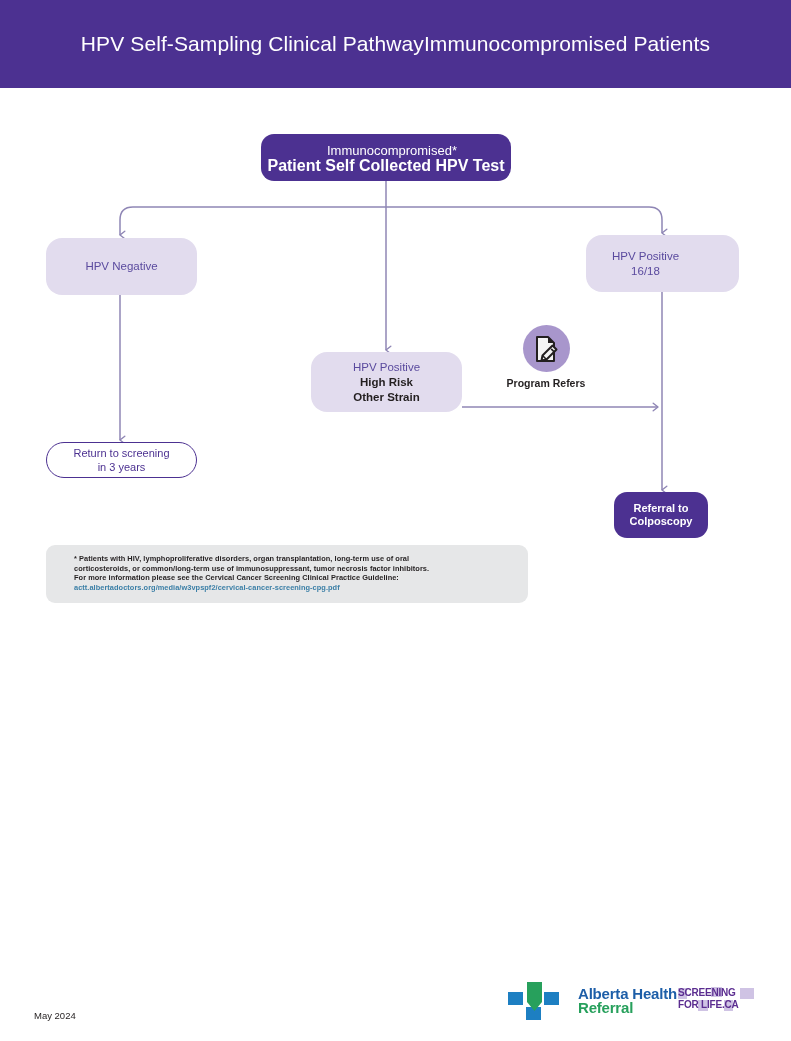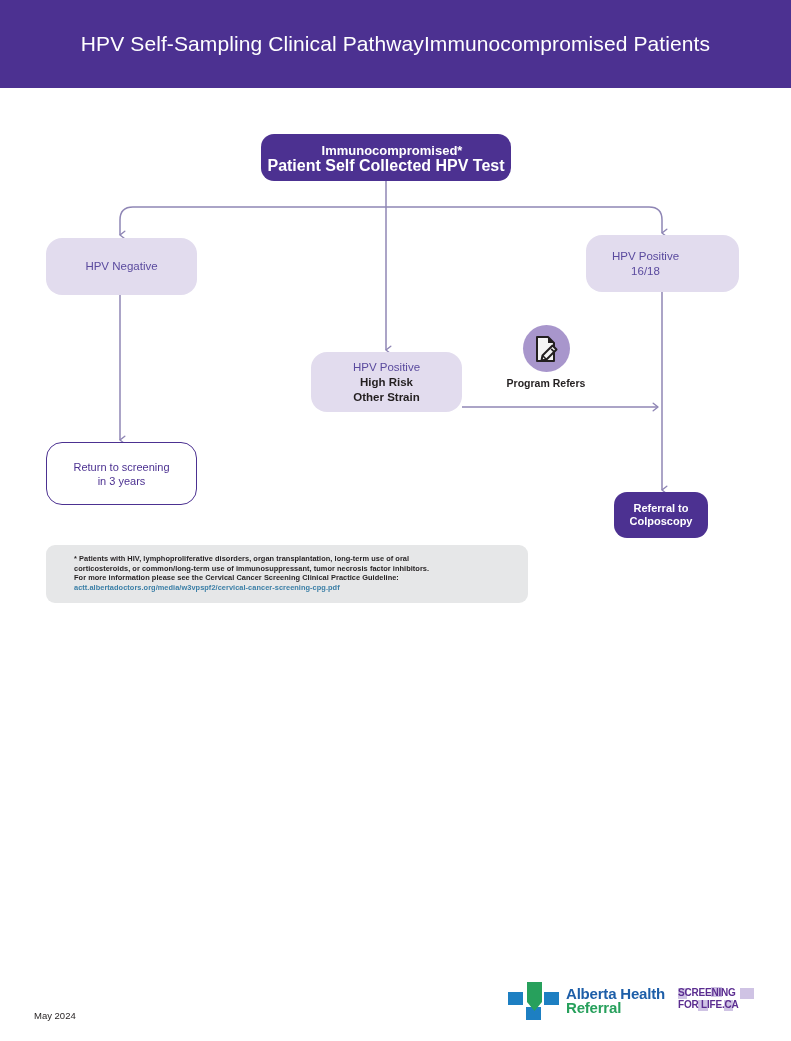--- a/index.html
+++ b/index.html
@@ -65,24 +65,24 @@
   .node-outline {
     background: #ffffff;
     border: 1.6px solid #4c3191;
   }
 
   .n-root   { left: 261px; top: 46px;  width: 250px; height: 47px; border-radius: 13px; }
   .n-neg    { left: 46px;  top: 150px; width: 151px; height: 57px; border-radius: 16px; }
   .n-midpos { left: 311px; top: 264px; width: 151px; height: 60px; border-radius: 16px; }
   .n-hpv1618{ left: 586px; top: 147px; width: 153px; height: 57px; border-radius: 16px;
               padding-right: 34px; }
-  .n-return { left: 46px;  top: 354px; width: 151px; height: 63px; border-radius: 16px; }
+  .n-return { left: 46px;  top: 354px; width: 151px; height: 36px; border-radius: 24px; }
   .n-refer  { left: 614px; top: 404px; width: 94px;  height: 46px; border-radius: 13px; }
 
-  .t-bold-white  { font-size: 13px; font-weight: bold; color: #ffffff; line-height: 16px; padding-left: 12px; }
+  .t-bold-white  { font-size: 13px; font-weight: normal; color: #ffffff; line-height: 16px; padding-left: 12px; }
   .t-small-white { font-size: 16px; font-weight: bold; color: #ffffff; line-height: 14px; }
   .t-purple      { font-size: 11.5px; font-weight: 400; color: #5a4a9e; line-height: 15px; }
   .t-dark        { font-size: 11.5px; font-weight: bold; color: #231f20; line-height: 15px; }
   .t-purple-out  { font-size: 11px; font-weight: 400; color: #4c3191; line-height: 14px; }
   .t-refer       { font-size: 11px; font-weight: bold; color: #ffffff; line-height: 13.5px; text-align: center; }
 
   
   .refer-group {
     position: absolute;
     display: flex;
@@ -138,21 +138,21 @@
     position: absolute;
     left: 508px; top: 982px;
     display: flex;
     align-items: center;
   }
   .ahs-mark {
     position: relative;
     width: 52px; height: 38px;
   }
   .ahs-words {
-    margin-left: 6px;
+    margin-left: 18px;
     line-height: 14px;
   }
   .ahs-w1 { font-size: 15px; font-weight: bold; color: #1d5ea8; letter-spacing: -.2px; }
   .ahs-w2 { font-size: 15px; font-weight: bold; color: #27a05c; letter-spacing: -.2px; }
 
   .logo-sfl {
     position: absolute;
     left: 678px; top: 987px;
     width: 78px; height: 26px;
   }

